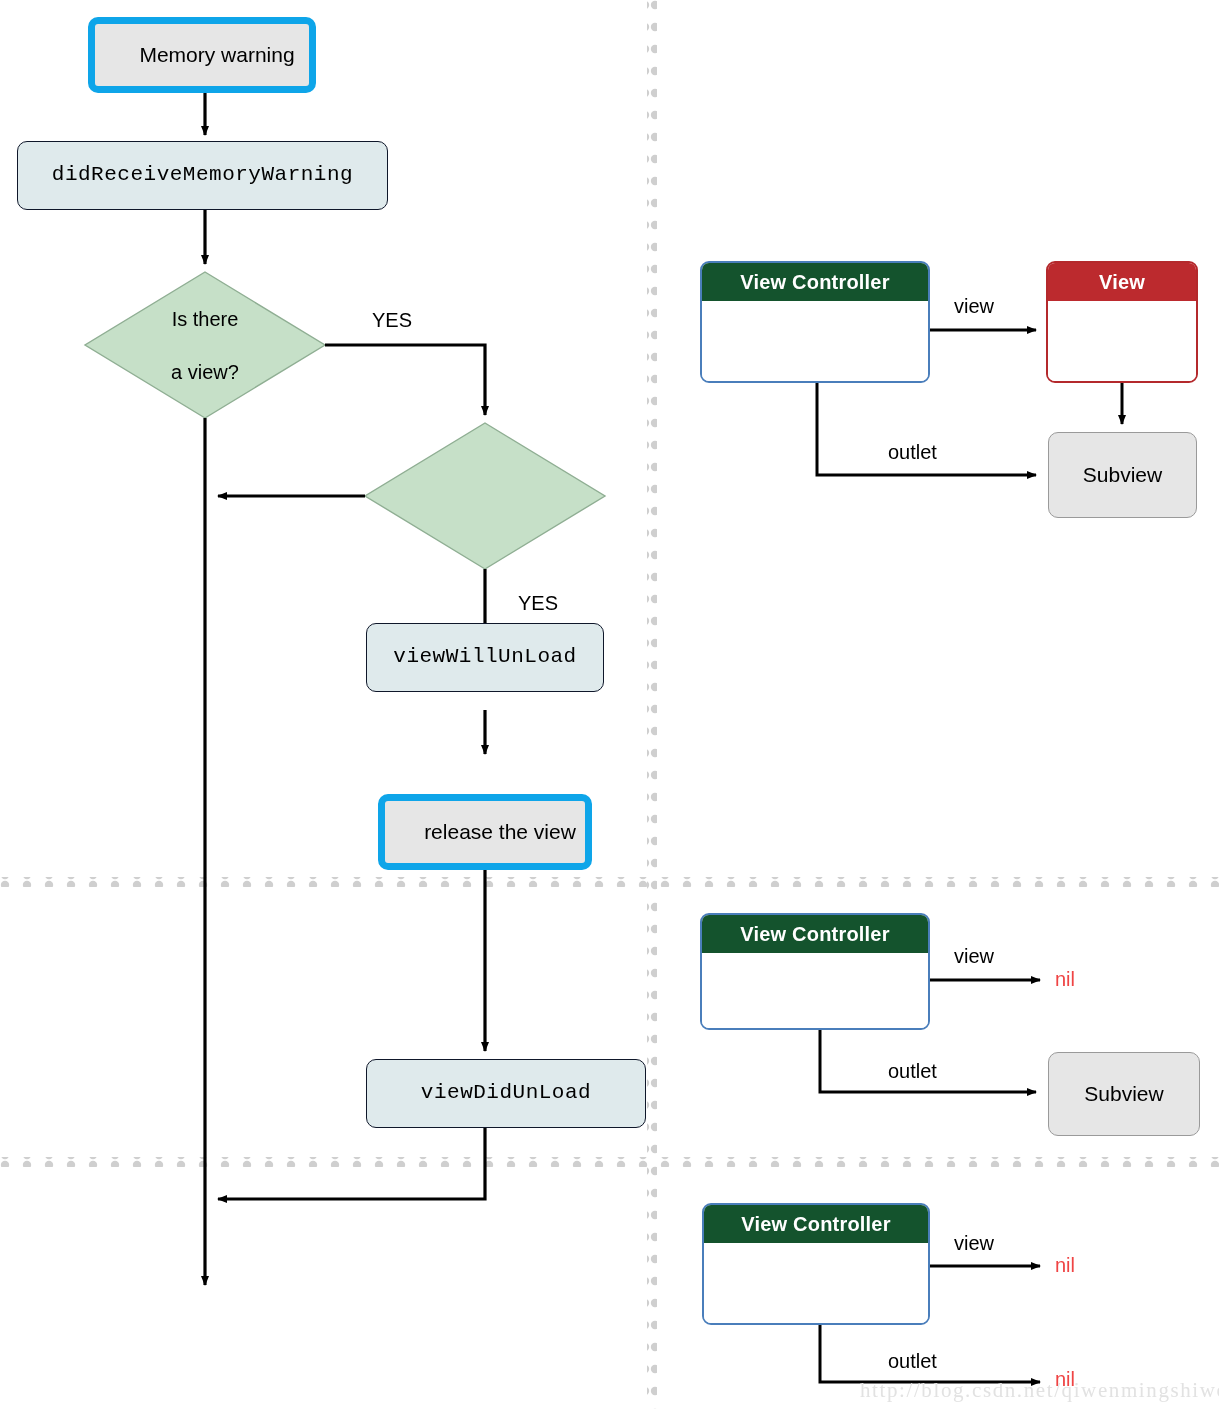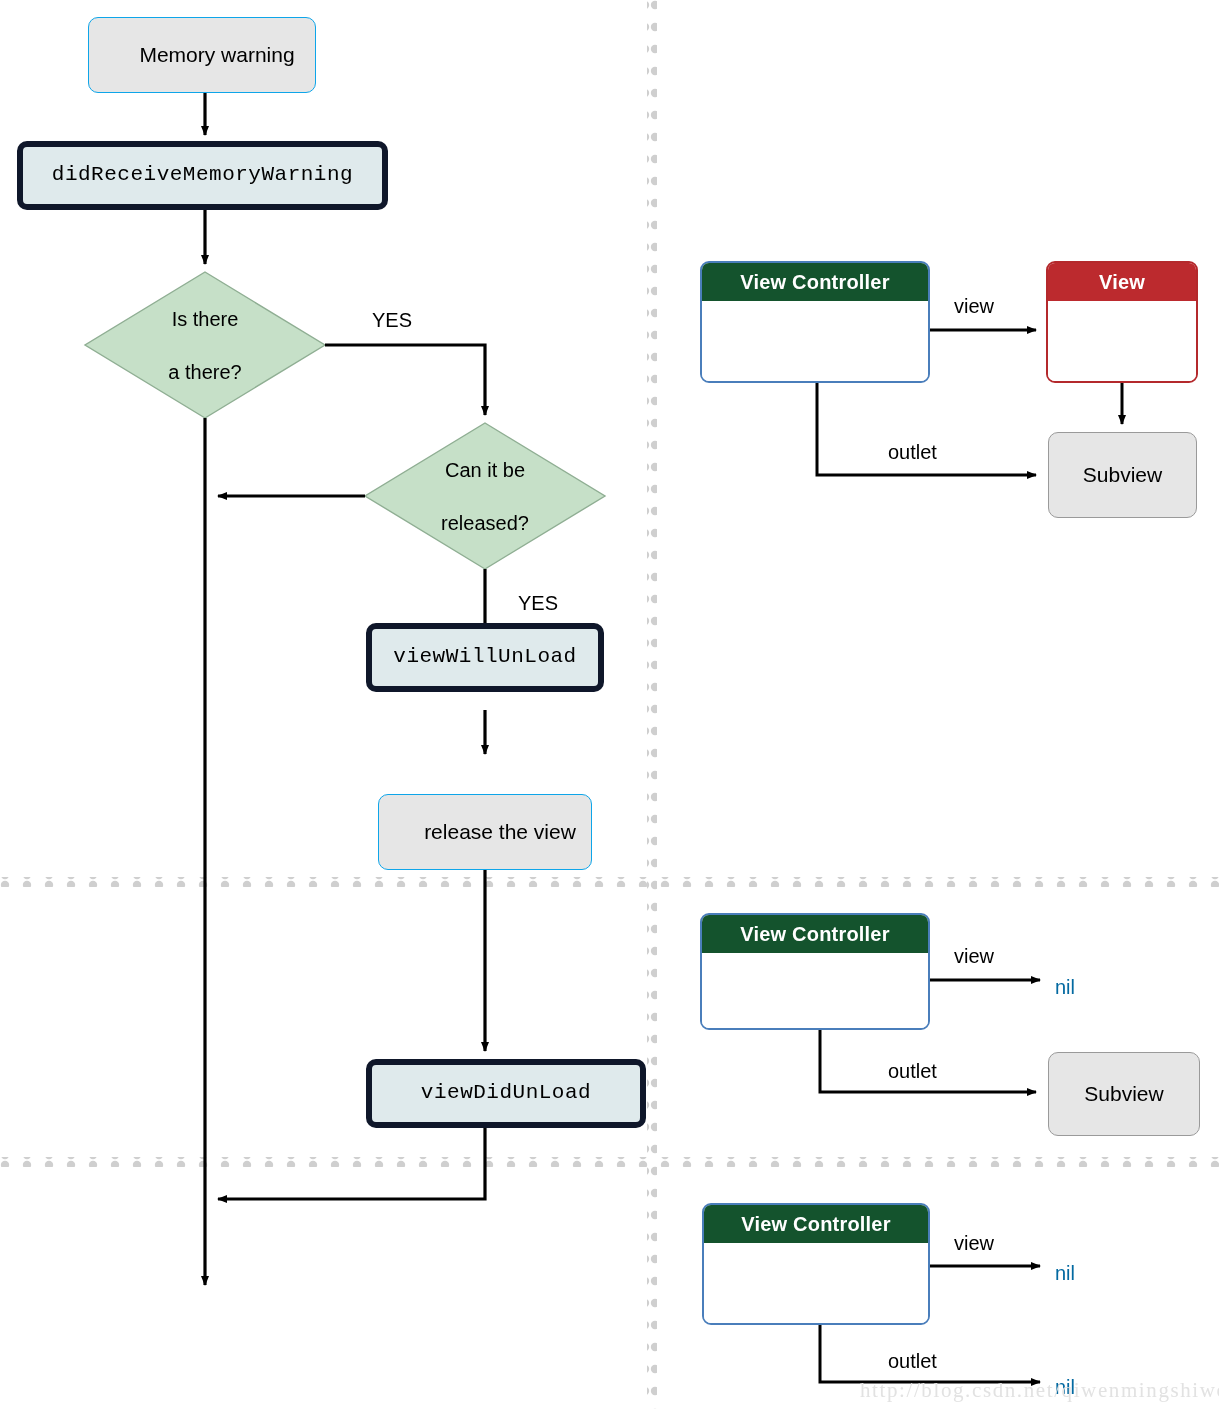--- a/index.html
+++ b/index.html
@@ -29,30 +29,30 @@
     position: absolute;
     box-sizing: border-box;
     display: flex;
     align-items: center;
     justify-content: center;
     text-align: center;
     line-height: 1.15;
   }
   .node-gray {
     background: #e6e6e6;
-    border: 1px solid #0ea5e9;
+    border: 7px solid #0ea5e9;
     border-radius: 10px;
     color: #000;
     font-size: 21px;
     font-family: "Liberation Sans", sans-serif;
     padding-left: 30px;
   }
   .node-code {
     background: #dfeaec;
-    border: 6px solid #0f172a;
+    border: 1px solid #0f172a;
     border-radius: 10px;
     color: #000;
     font-size: 21px;
     font-family: "Liberation Mono", monospace;
     letter-spacing: 0.5px;
   }
   .diamond-label {
     position: absolute;
     display: flex;
     align-items: center;
@@ -115,22 +115,21 @@
     border-radius: 10px;
     display: flex;
     align-items: center;
     justify-content: center;
     font-size: 21px;
     color: #000;
   }
   .nil-label {
     position: absolute;
     font-size: 20px;
-    color: #0369a1;
-    margin-top: 8px;
+    color: #ef4444;
   }
   .watermark {
     position: absolute;
     font-family: "Liberation Serif", serif;
     font-size: 21px;
     color: #e2e2e2;
     letter-spacing: 1.6px;
     white-space: nowrap;
   }
 </style>
@@ -201,27 +200,23 @@
   <div class="node node-gray" style="left:88px; top:17px; width:228px; height:76px;">
     <span>Memory warning</span>
   </div>
 
   <div class="node node-code" style="left:17px; top:141px; width:371px; height:69px;">
     <span>didReceiveMemoryWarning</span>
   </div>
 
   <div class="diamond-label" style="left:125px; top:316px; width:160px; height:60px; flex-direction:column;">
     <span>Is there</span>
-    <span>a there?</span>
-  </div>
-
-  <div class="diamond-label" style="left:405px; top:467px; width:160px; height:60px; flex-direction:column;">
-    <span>Can it be</span>
-    <span>released?</span>
-  </div>
+    <span>a view?</span>
+  </div>
+
 
   <div class="edge-label" style="left:372px; top:309px;">YES</div>
 
   <div class="edge-label" style="left:518px; top:592px;">YES</div>
 
   <div class="node node-code" style="left:366px; top:623px; width:238px; height:69px;">
     <span>viewWillUnLoad</span>
   </div>
 
   <div class="node node-gray" style="left:378px; top:794px; width:214px; height:76px;">

